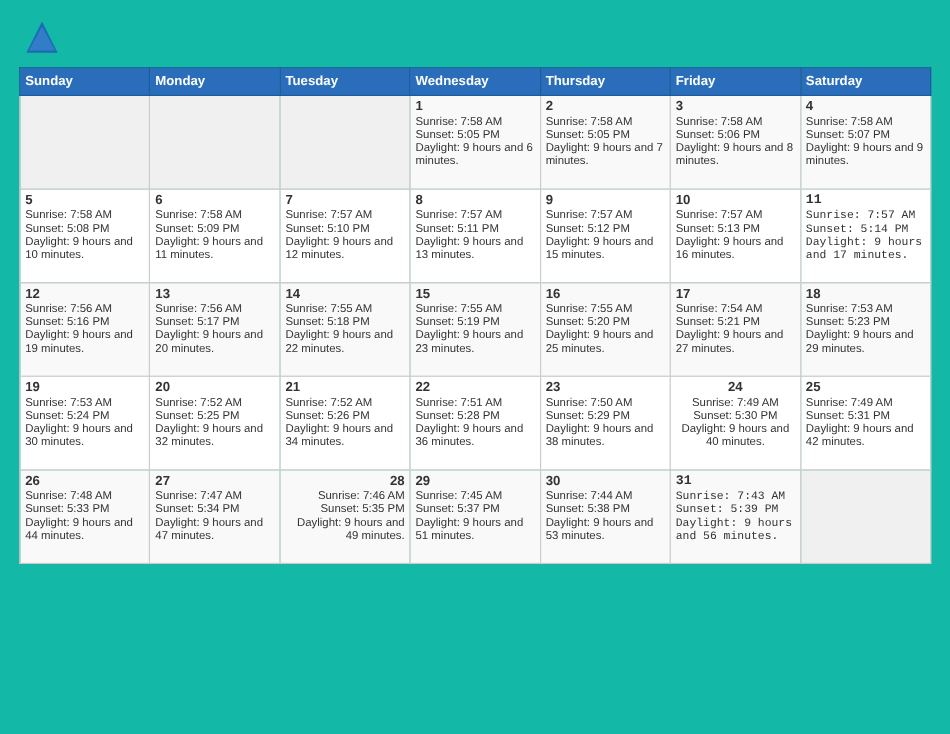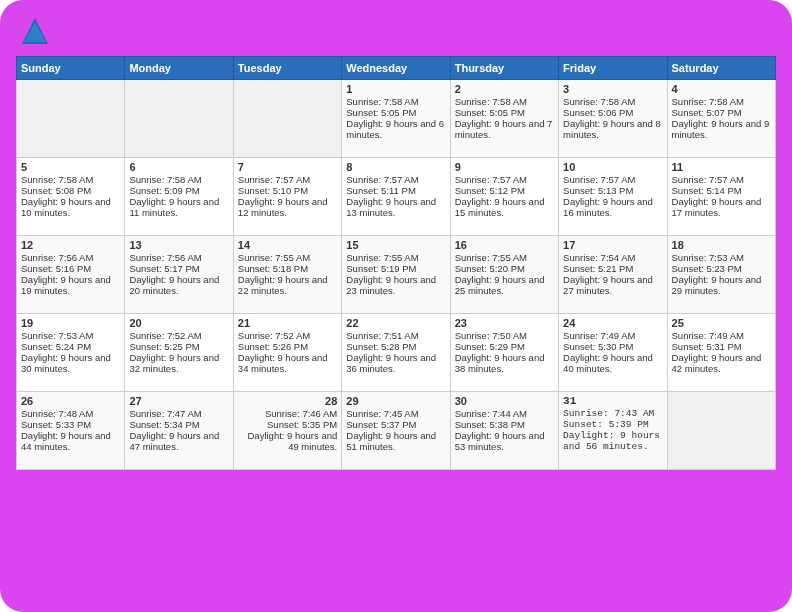--- a/index.html
+++ b/index.html
@@ -7,22 +7,21 @@
       font-family: Arial, sans-serif;
       background: #fff;
       width: 792px;
       height: 612px;
       overflow: hidden;
     }
     .page {
       width: 792px;
       height: 612px;
       padding: 16px;
-      background: #d946ef;
-      border-radius: 23px;
+      background: #14b8a6;
     }
     .header {
       display: flex;
       align-items: flex-start;
       justify-content: space-between;
       margin-bottom: 10px;
     }
     .logo {
       display: flex;
       align-items: center;
@@ -191,21 +190,21 @@
             <div>Sunrise: 7:57 AM</div>
             <div>Sunset: 5:12 PM</div>
             <div>Daylight: 9 hours and 15 minutes.</div>
           </td>
           <td style="background: rgb(255, 255, 255);">
             <span class="day-number">10</span>
             <div>Sunrise: 7:57 AM</div>
             <div>Sunset: 5:13 PM</div>
             <div>Daylight: 9 hours and 16 minutes.</div>
           </td>
-          <td style="background: rgb(255, 255, 255);">
+          <td style="background: rgb(255, 255, 255); font-family: Liberation Mono, monospace;">
             <span class="day-number">11</span>
             <div>Sunrise: 7:57 AM</div>
             <div>Sunset: 5:14 PM</div>
             <div>Daylight: 9 hours and 17 minutes.</div>
           </td>
         </tr>
         <tr>
           <td style="background: rgb(249, 249, 249);">
             <span class="day-number">12</span>
             <div>Sunrise: 7:56 AM</div>
@@ -273,21 +272,21 @@
             <div>Sunrise: 7:51 AM</div>
             <div>Sunset: 5:28 PM</div>
             <div>Daylight: 9 hours and 36 minutes.</div>
           </td>
           <td style="background: rgb(255, 255, 255);">
             <span class="day-number">23</span>
             <div>Sunrise: 7:50 AM</div>
             <div>Sunset: 5:29 PM</div>
             <div>Daylight: 9 hours and 38 minutes.</div>
           </td>
-          <td style="background: rgb(255, 255, 255);">
+          <td style="background: rgb(255, 255, 255); text-align: center;">
             <span class="day-number">24</span>
             <div>Sunrise: 7:49 AM</div>
             <div>Sunset: 5:30 PM</div>
             <div>Daylight: 9 hours and 40 minutes.</div>
           </td>
           <td style="background: rgb(255, 255, 255);">
             <span class="day-number">25</span>
             <div>Sunrise: 7:49 AM</div>
             <div>Sunset: 5:31 PM</div>
             <div>Daylight: 9 hours and 42 minutes.</div>

